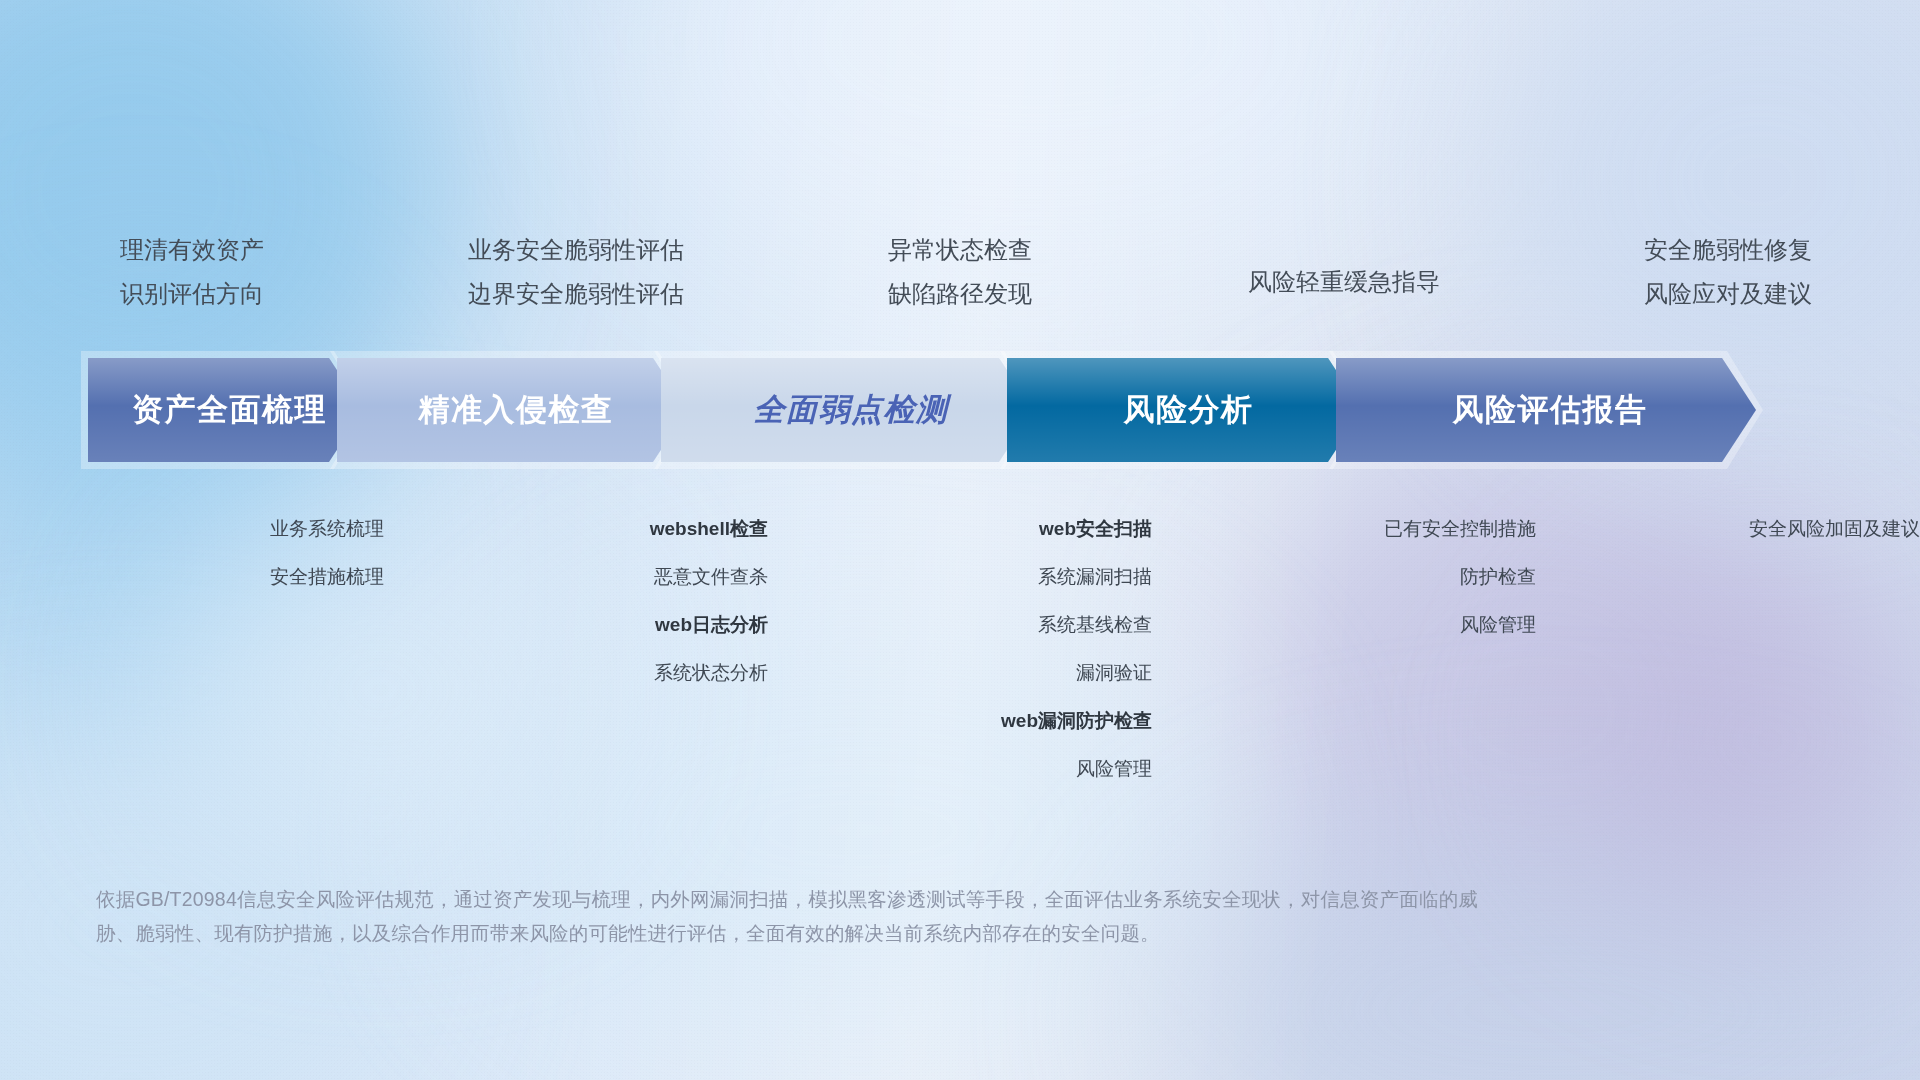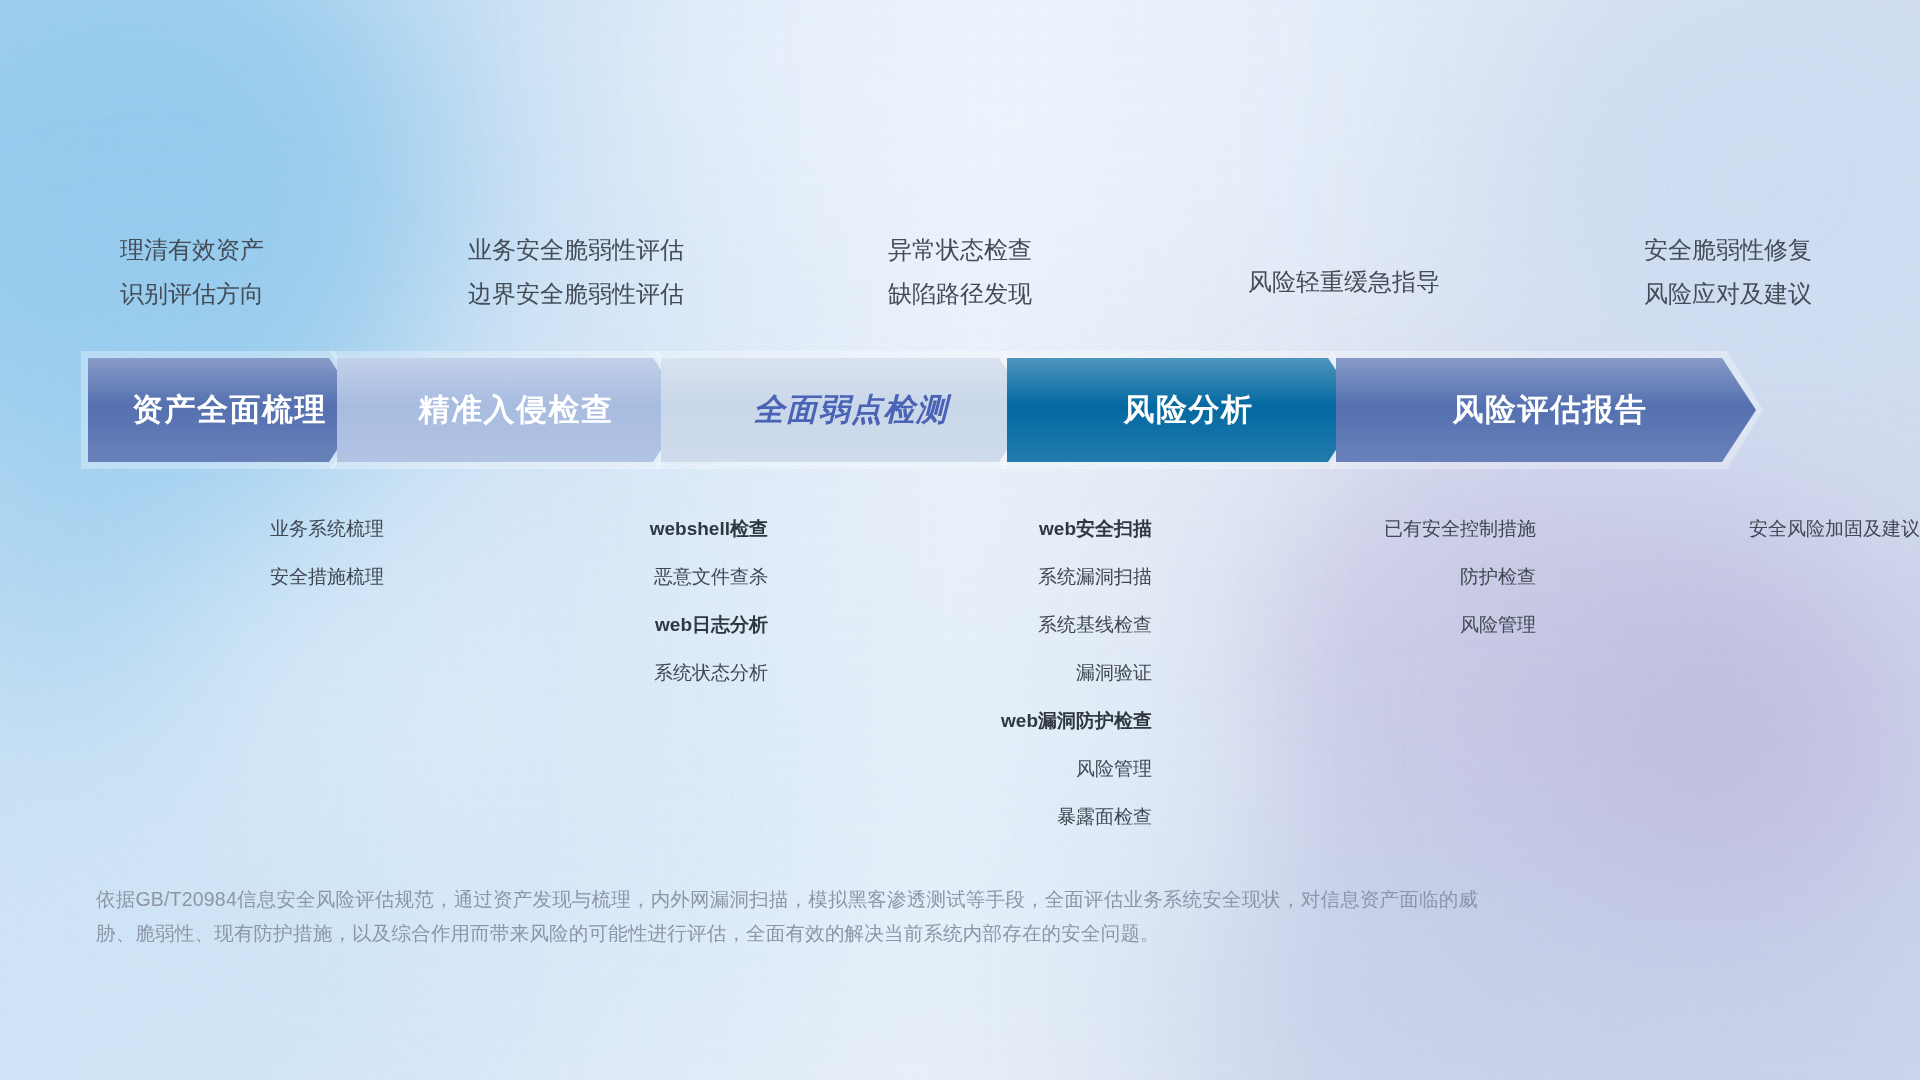--- a/index.html
+++ b/index.html
@@ -180,21 +180,20 @@
         <div class="it bold">web日志分析</div>
         <div class="it">系统状态分析</div>
       </div>
     <div class="botcol" id="bc3">
         <div class="it bold">web安全扫描</div>
         <div class="it">系统漏洞扫描</div>
         <div class="it">系统基线检查</div>
         <div class="it">漏洞验证</div>
         <div class="it bold">web漏洞防护检查</div>
         <div class="it">风险管理</div>
-        <div class="it">暴露面检查</div>
       </div>
     <div class="botcol" id="bc4">
         <div class="it">已有安全控制措施</div>
         <div class="it">防护检查</div>
         <div class="it">风险管理</div>
       </div>
     <div class="botcol" id="bc5">
         <div class="it">安全风险加固及建议</div>
       </div>
   </div>

